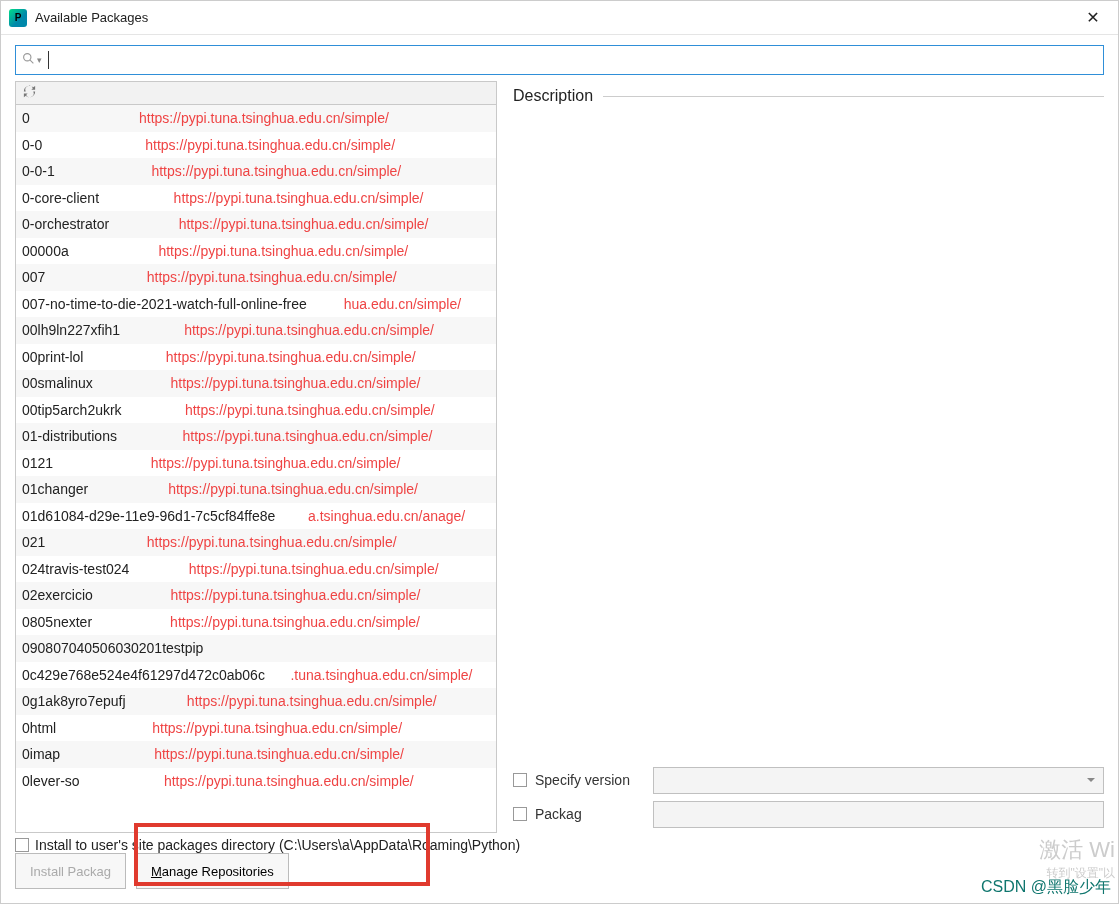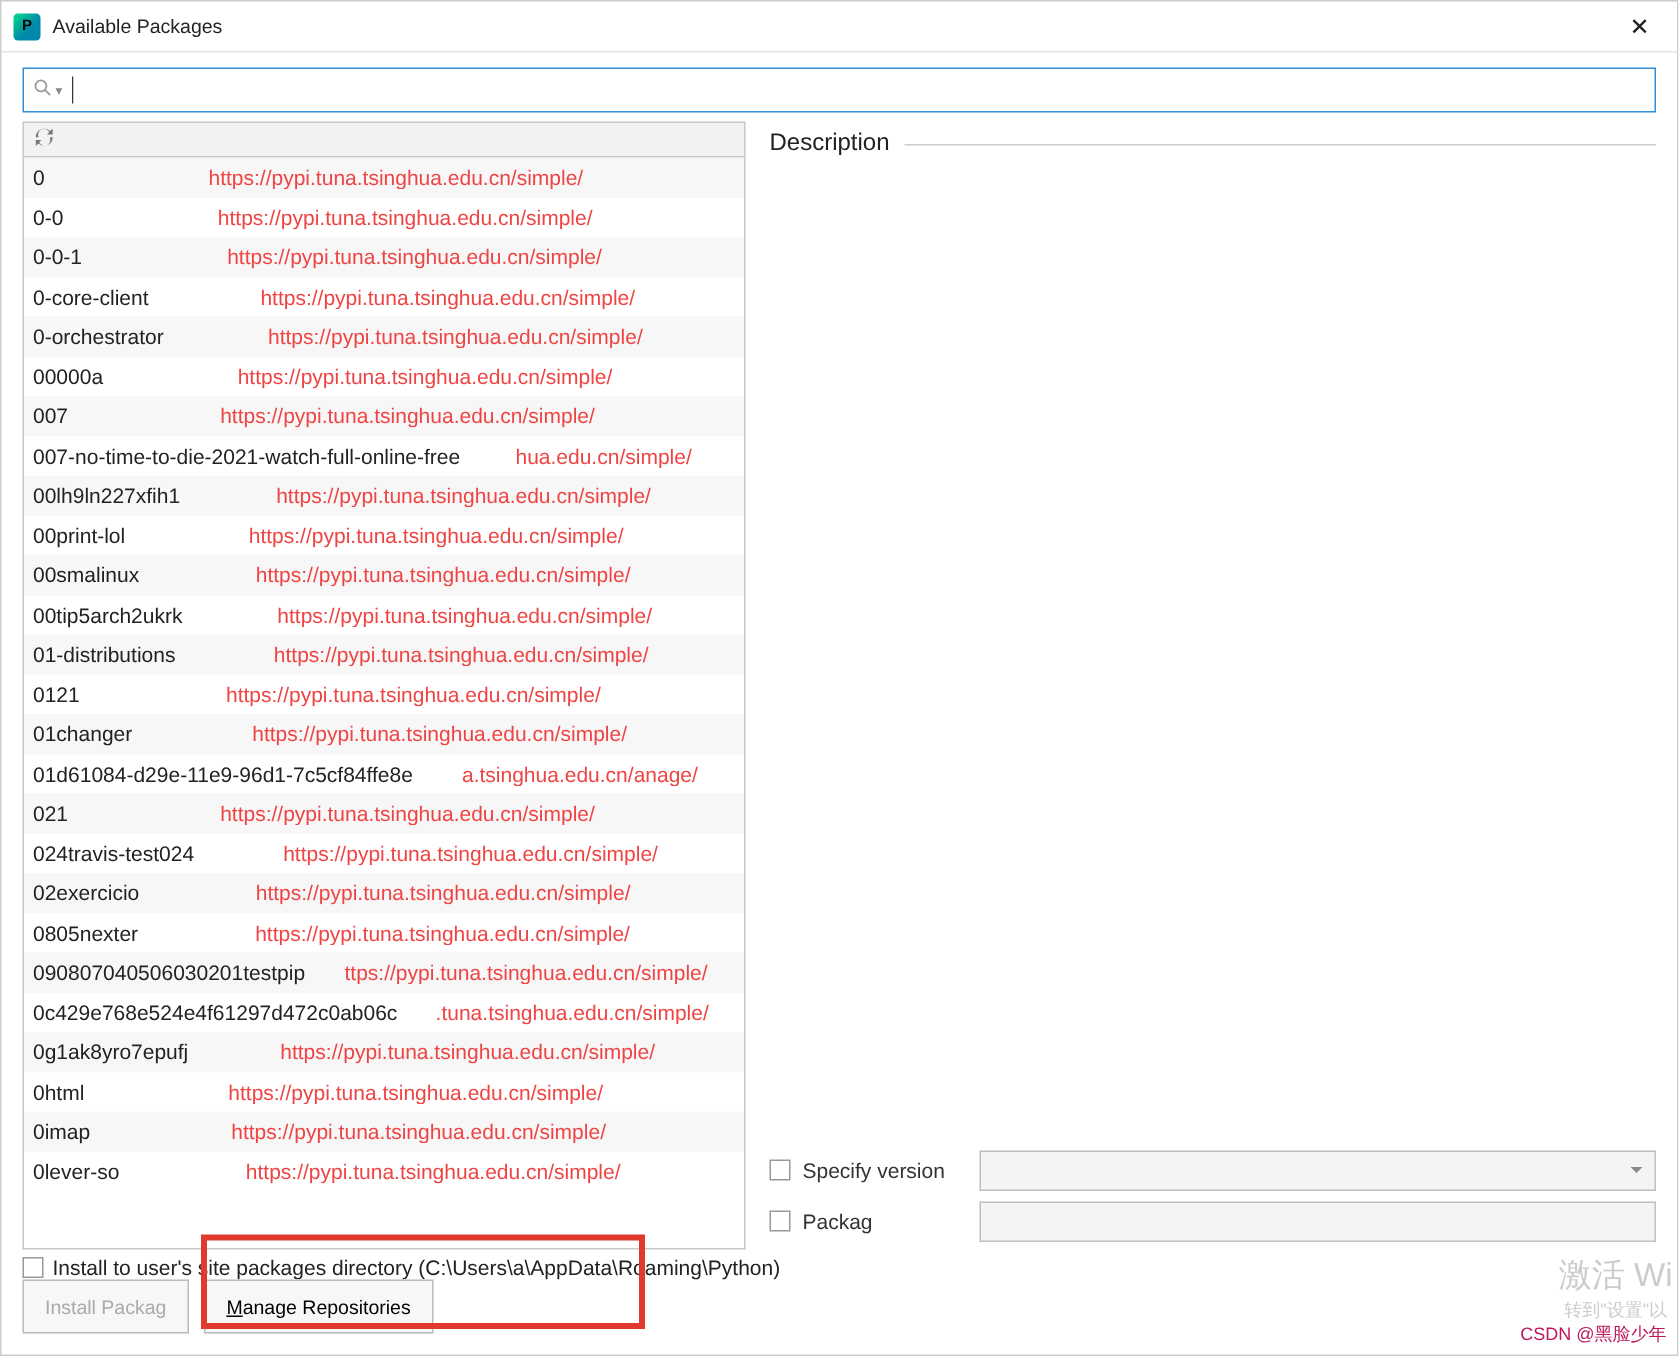--- a/index.html
+++ b/index.html
@@ -119,27 +119,27 @@
   }
   .btn[disabled] { color: #aaa; }
   .btn .u { text-decoration: underline; }
   .highlight-box {
     position: absolute; border: 4px solid #e03a2e;
     left: 134px; top: 823px; width: 296px; height: 63px;
     pointer-events: none;
   }
   .watermark {
     position: absolute; right: 4px; bottom: 22px;
-    text-align: center; color: #ccc;
+    text-align: right; color: #ccc;
   }
   .watermark .big { font-size: 22px; }
   .watermark .small { font-size: 12px; }
   .csdn {
     position: absolute; right: 8px; bottom: 6px;
-    color: #be185d; font-size: 12px;
+    color: #0f766e; font-size: 16px;
   }
 </style>
 </head>
 <body>
 
 <div class="window">
   <div class="titlebar">
     <div class="titlebar-left">
       <div class="titlebar-icon">P</div>
       <div class="titlebar-title">Available Packages</div>
@@ -246,21 +246,20 @@
           <div class="pkg-row">
             <span class="pkg-name">02exercicio</span>
             <span class="pkg-src">https://pypi.tuna.tsinghua.edu.cn/simple/</span>
           </div>
           <div class="pkg-row">
             <span class="pkg-name">0805nexter</span>
             <span class="pkg-src">https://pypi.tuna.tsinghua.edu.cn/simple/</span>
           </div>
           <div class="pkg-row">
             <span class="pkg-name">090807040506030201testpip</span>
-            <span class="pkg-src">ttps://pypi.tuna.tsinghua.edu.cn/simple/</span>
           </div>
           <div class="pkg-row">
             <span class="pkg-name">0c429e768e524e4f61297d472c0ab06c</span>
             <span class="pkg-src">.tuna.tsinghua.edu.cn/simple/</span>
           </div>
           <div class="pkg-row">
             <span class="pkg-name">0g1ak8yro7epufj</span>
             <span class="pkg-src">https://pypi.tuna.tsinghua.edu.cn/simple/</span>
           </div>
           <div class="pkg-row">

